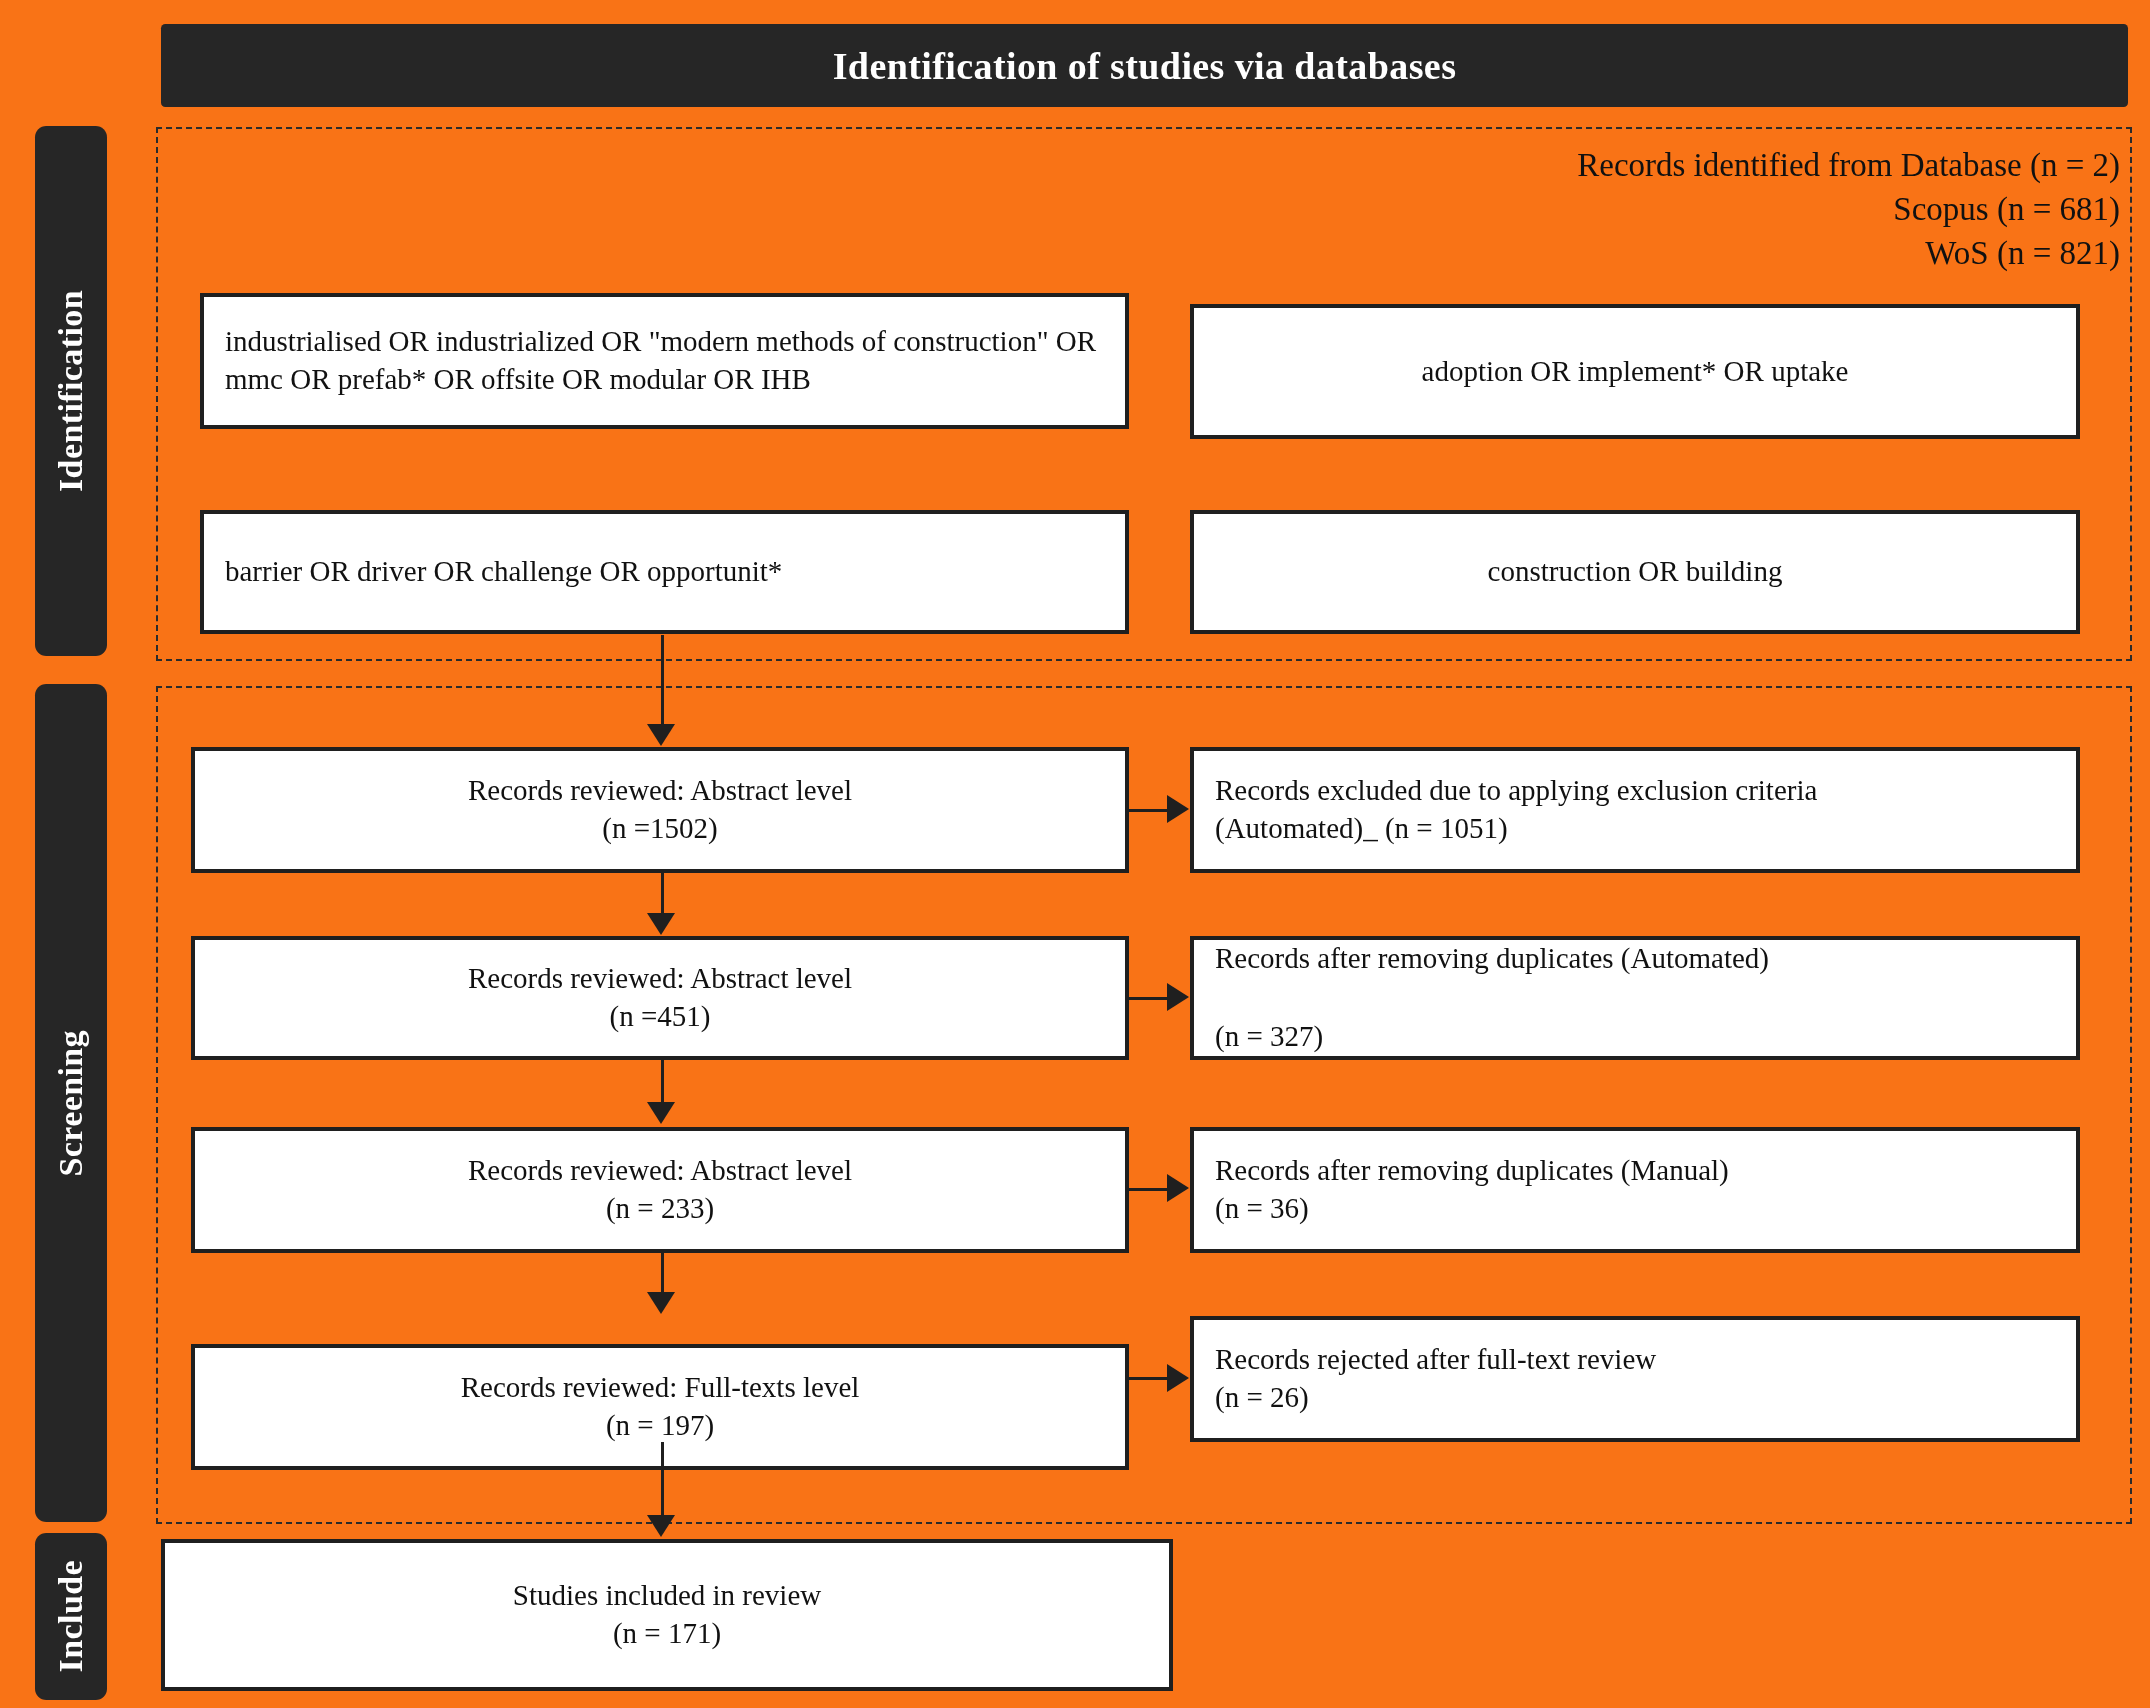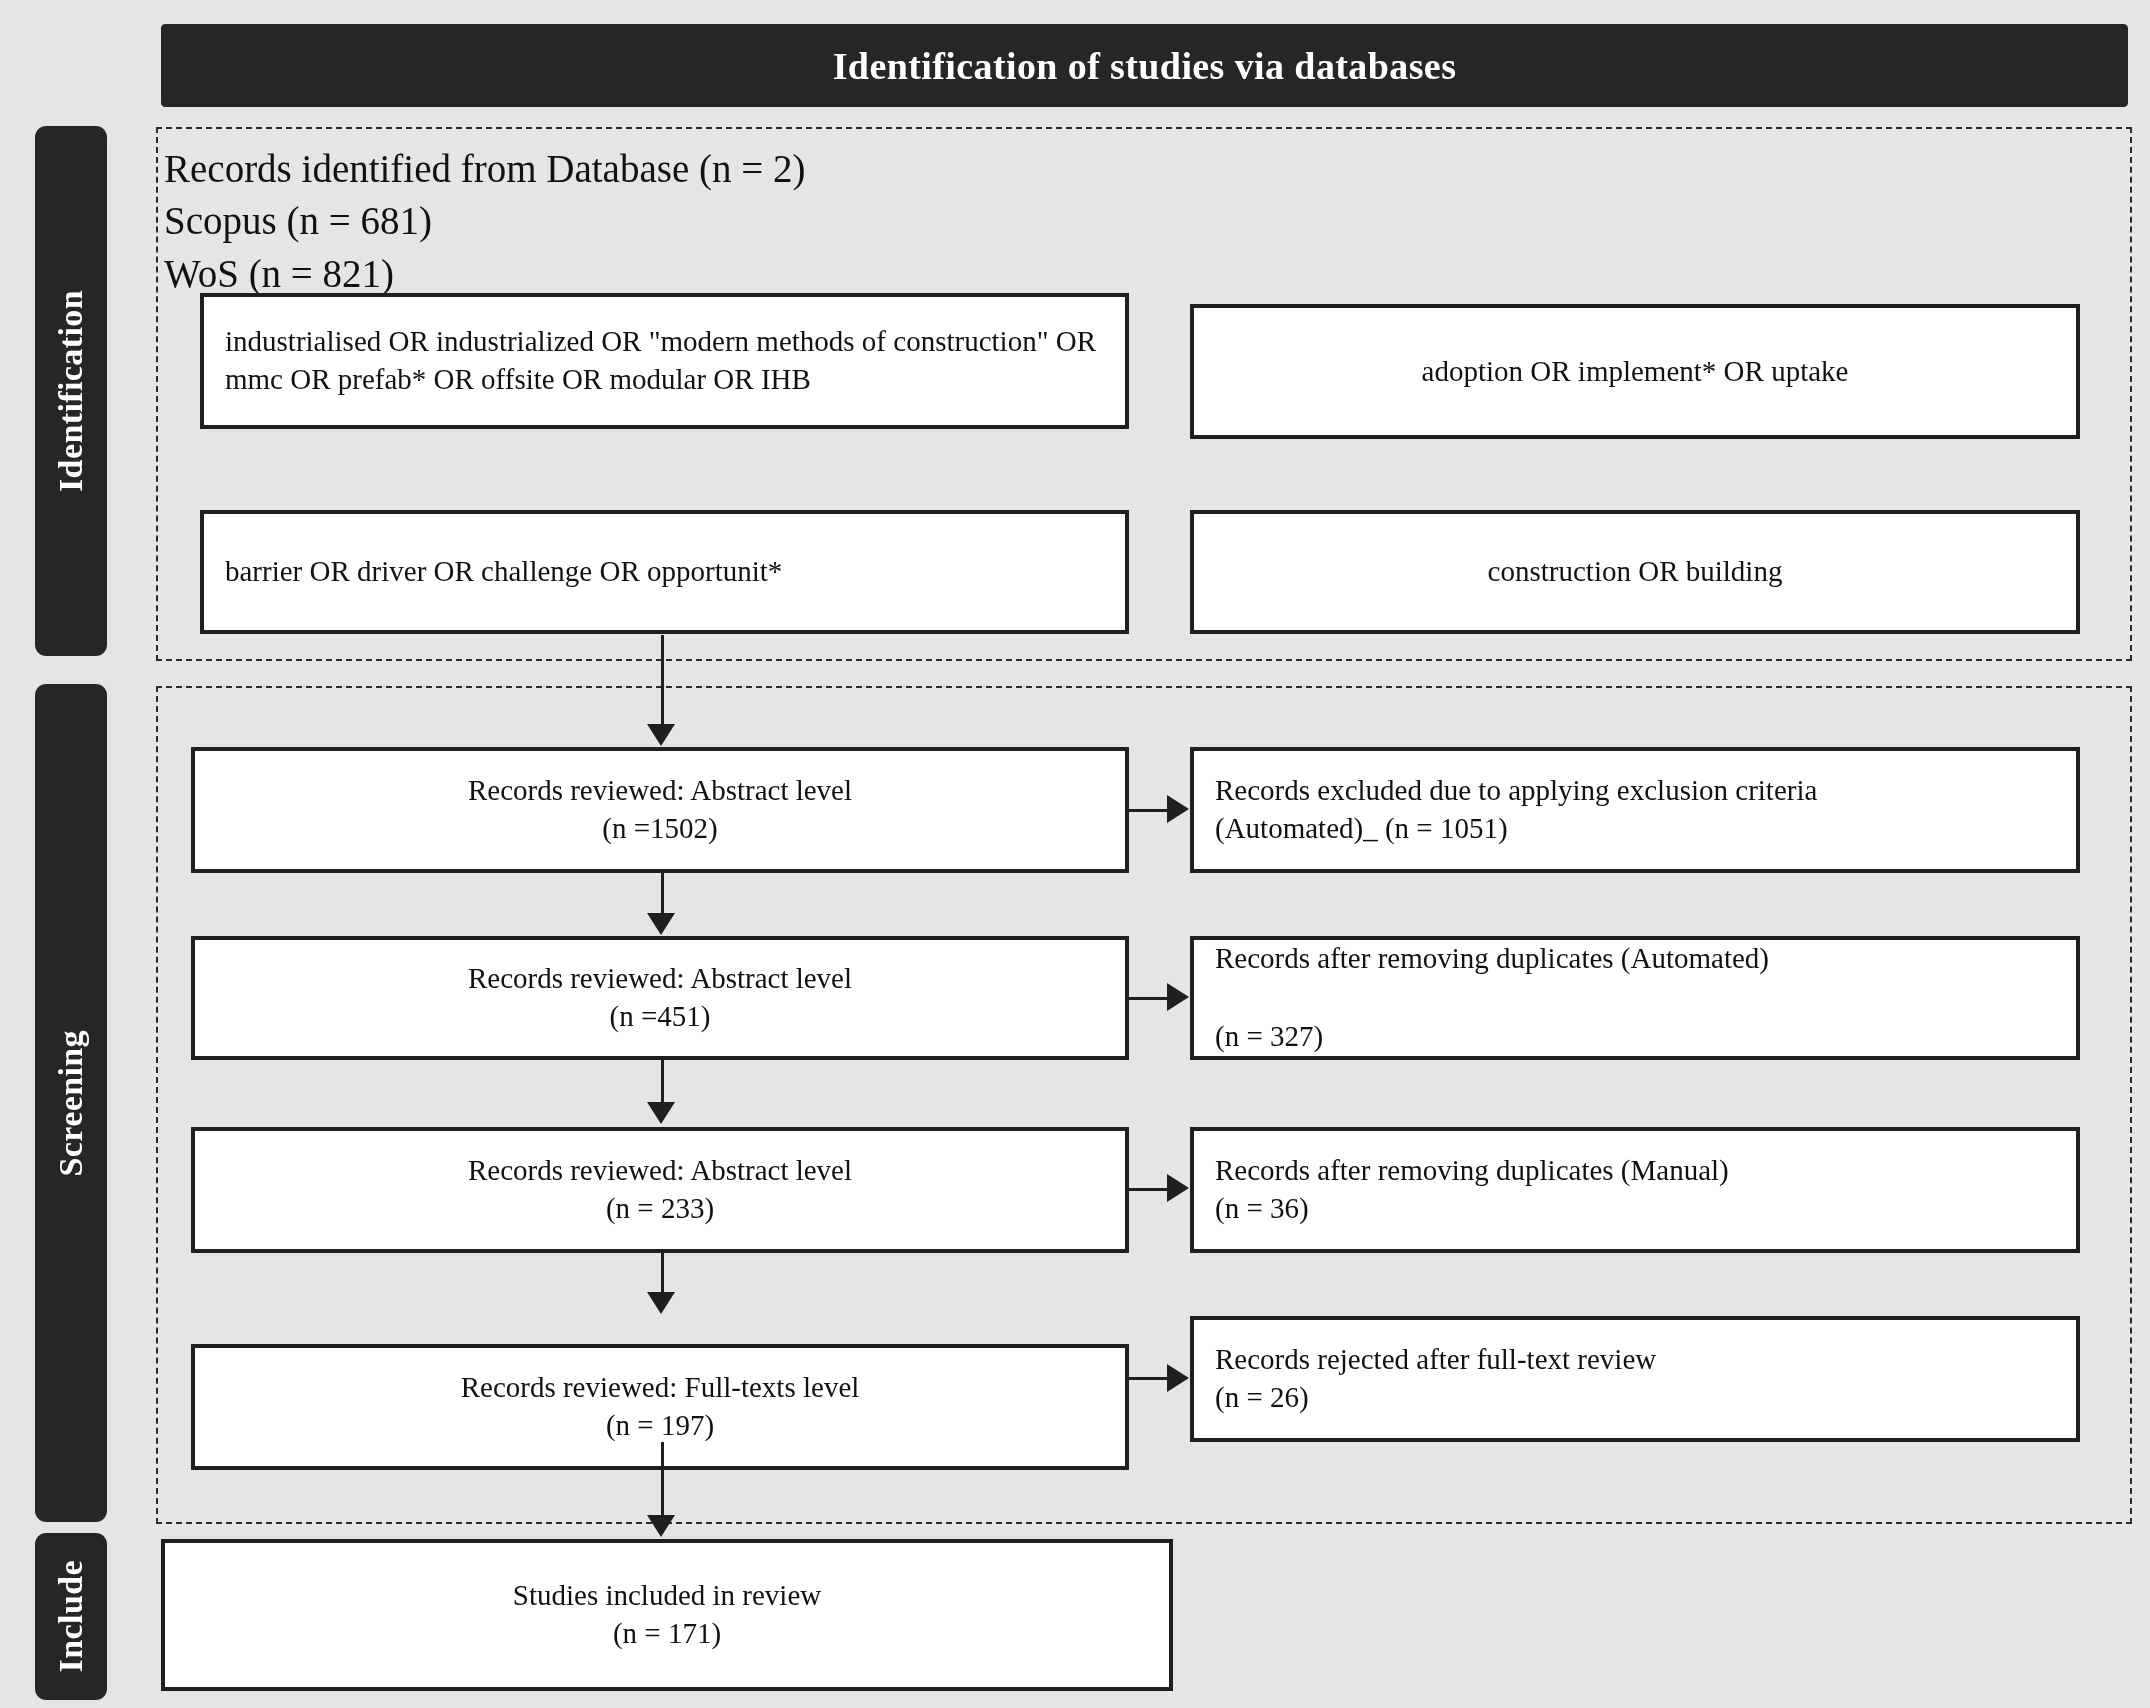--- a/index.html
+++ b/index.html
@@ -9,21 +9,21 @@
     background: #ffffff;
   }
   body {
     font-family: "Liberation Serif", "DejaVu Serif", serif;
   }
 
   #canvas {
     position: relative;
     width: 2151px;
     height: 1709px;
-    background: #e5e5e5;
+    background: #f97316;
     overflow: hidden;
   }
 
   
   .header-banner {
     position: absolute;
     left: 161px;
     top: 24px;
     width: 1967px;
     height: 83px;
@@ -82,25 +82,25 @@
     font-size: 29px;
     line-height: 1.30;
     color: #111111;
   }
   .box.left-text  { align-items: flex-start; padding: 4.3px 17.4px 4.3px 21px; text-align: left; }
   .box.ctr-text   { align-items: center;     padding: 4.3px 13px; text-align: right; }
 
   
   .ident-text {
     position: absolute;
-    left: 164px;
+    left: 144px;
     top: 143px;
     width: 1976px;
-    text-align: left;
-    font-size: 39px;
+    text-align: right;
+    font-size: 33px;
     line-height: 1.34;
     color: #111111;
   }
 
   
   .sb-1 { left: 200px;  top: 293px;  width: 929px; height: 136px; }
   .sb-2 { left: 1190px; top: 304px;  width: 890px; height: 135px; }
   .sb-3 { left: 200px;  top: 510px; width: 929px; height: 124px; }
   .sb-4 { left: 1190px; top: 510px; width: 890px; height: 124px; }
 

